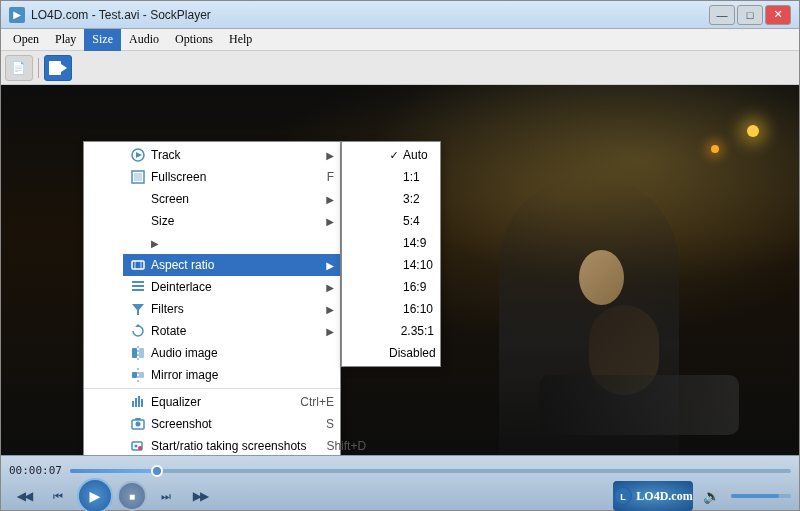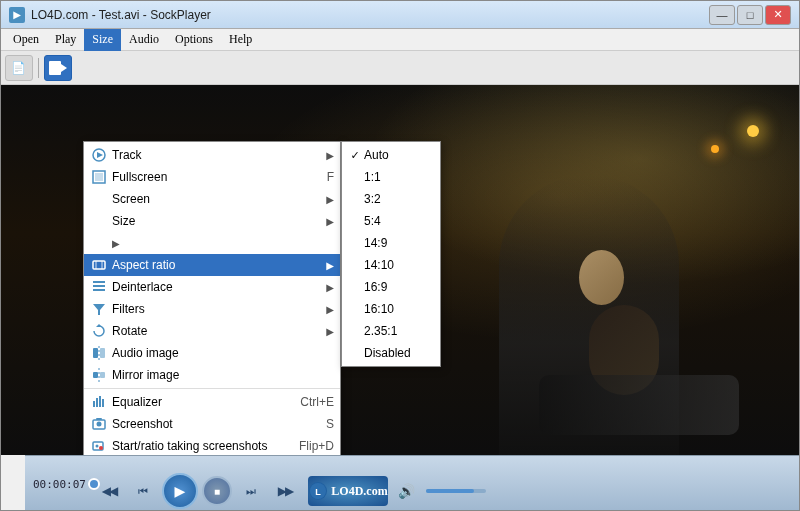--- a/index.html
+++ b/index.html
@@ -171,20 +171,21 @@
     }
 
     .menu-row {
       display: flex;
       align-items: center;
       height: 22px;
       padding: 0 6px;
       cursor: pointer;
       position: relative;
       white-space: nowrap;
+      margin-left: 39px;
     }
     .menu-row.highlighted { background: #3070c0; color: white; }
     .menu-row.separator-row {
       height: 1px;
       background: #ddd;
       padding: 0;
       margin: 2px 0;
       cursor: default;
     }
 
@@ -217,25 +218,24 @@
       text-align: center;
       font-size: 11px;
       margin-right: 2px;
     }
 
     
     .control-bar {
       background: linear-gradient(to bottom, #c8d8e8, #a0b8d0);
       height: 55px;
       display: flex;
-      flex-direction: row;
-      padding: 20px 8px;
+      flex-direction: column;
+      padding: 8px 8px;
       flex-shrink: 0;
       border-top: 1px solid #889aaa;
-      margin-left: 24px;
     }
 
     .progress-row {
       display: flex;
       align-items: center;
       gap: 6px;
       height: 16px;
       margin-bottom: 4px;
     }
     .time-label {
@@ -526,21 +526,21 @@
 
       <div class="menu-row">
         <div class="menu-row-icon">
           <svg width="14" height="14" viewBox="0 0 14 14">
               <rect x="1" y="3" width="10" height="8" rx="1" fill="none" stroke="#4a8fc0" stroke-width="1.5"></rect>
               <circle cx="9" cy="9" r="2" fill="#e04040"></circle>
               <circle cx="5" cy="7" r="1.5" fill="#4a8fc0"></circle>
             </svg>
         </div>
         <span class="menu-row-label">Start/ratio taking screenshots</span>
-        <span class="menu-row-shortcut">Flip+D</span>
+        <span class="menu-row-shortcut">Shift+D</span>
       </div>
 
     </div>
 
     <div class="dropdown-aspect">
 
       <div class="menu-row">
         <span class="checkmark">✓</span>
         <span class="menu-row-label">Auto</span>
       </div>

